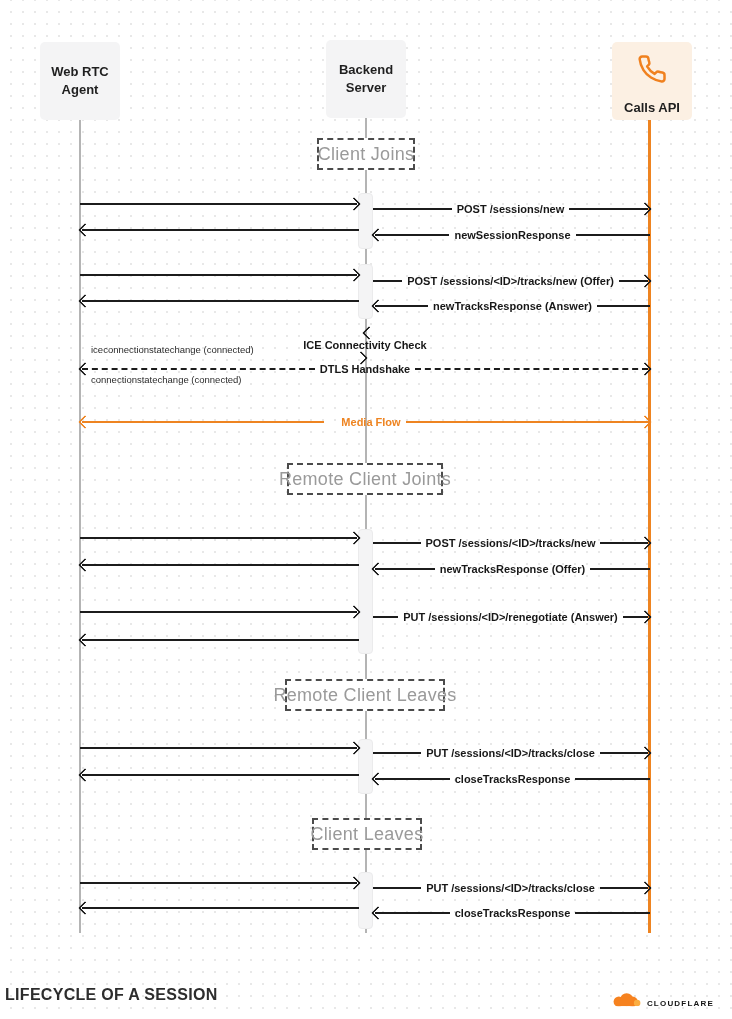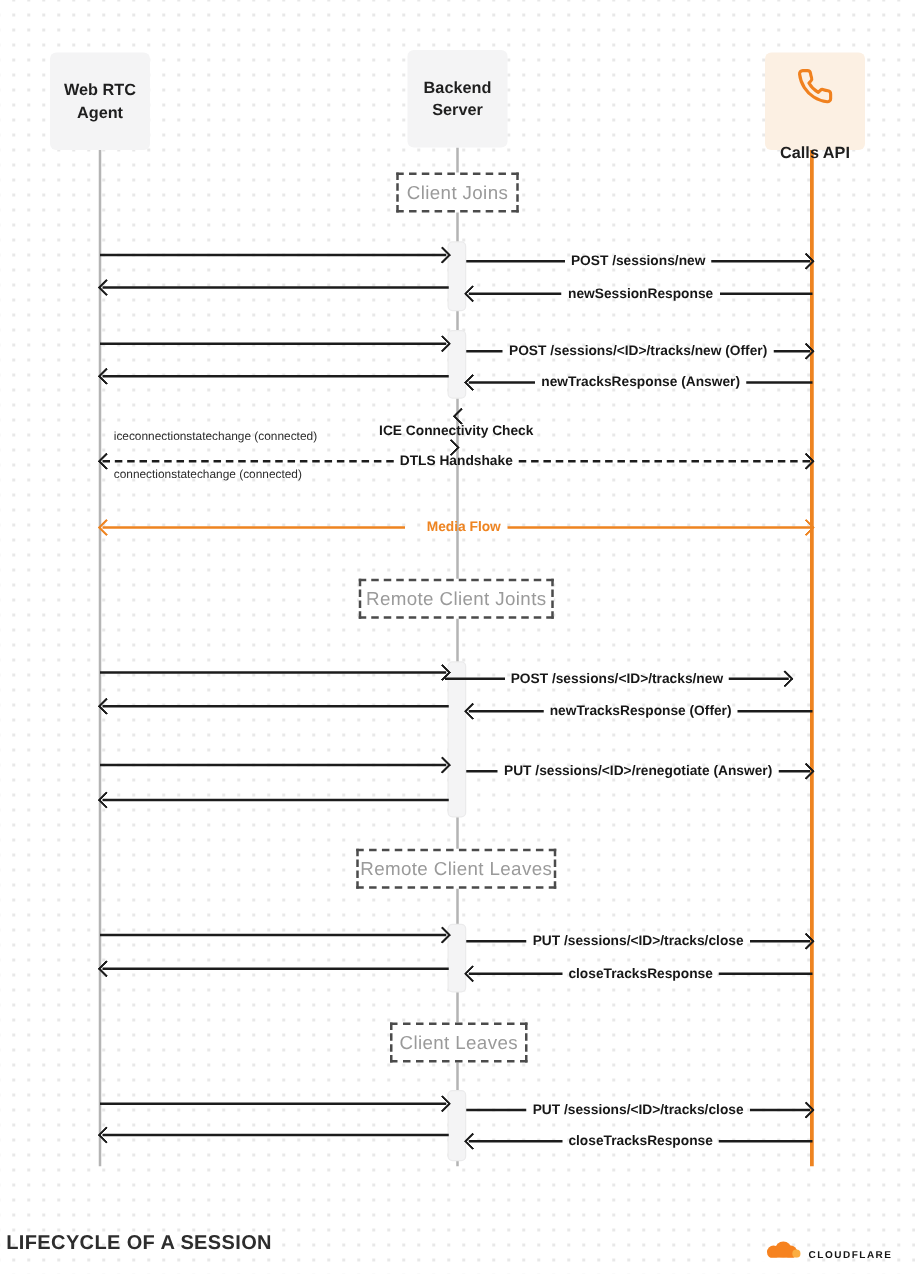--- a/index.html
+++ b/index.html
@@ -13,41 +13,41 @@
   
   .lifeline{position:absolute;width:2px;background:#b4b4b4;}
   .lifeline.orange{background:#ee8421;width:2.5px;}
   
   .actor{
     position:absolute;width:80px;height:78px;background:#f4f4f5;border-radius:5px;
     display:flex;align-items:center;justify-content:center;text-align:center;
     font-weight:bold;font-size:13px;line-height:1.35;color:#1f1f1f;
   }
   .actor.calls{background:#fcf0e3;flex-direction:column;justify-content:flex-start;padding-top:12px;box-sizing:border-box;}
-  .actor.calls .actor-label{margin-top:24px;}
+  .actor.calls .actor-label{margin-top:10px;}
   
   .bar{position:absolute;left:358px;width:15px;background:#f4f4f5;border:1px solid #ebebec;border-radius:4px;box-sizing:border-box;}
   
   .msg{position:absolute;height:20px;display:flex;align-items:center;}
   .msg .ln{flex:1;height:0;border-top:2.5px solid #1c1c1c;}
   .msg.dashed .ln{border-top-style:dashed;}
   .msg .lbl{flex:none;font-weight:bold;font-size:11px;line-height:1;color:#171717;padding:0 5px;white-space:nowrap;}
   .ch{flex:none;width:10px;height:10px;box-sizing:border-box;border:0 solid #1c1c1c;border-radius:1px;}
   .ch.r{border-top-width:2.5px;border-right-width:2.5px;transform:rotate(45deg);margin-left:-8px;}
   .ch.l{border-top-width:2.5px;border-left-width:2.5px;transform:rotate(-45deg);margin-right:-8px;}
   .msg.orange .ln{border-color:#ee8421;}
   .msg.orange .lbl{color:#ee8421;margin-left:12px;}
   .msg.orange .ch{border-color:#ee8421;}
   
   .note{position:absolute;font-size:9.5px;color:#2b2b2b;white-space:nowrap;}
   
   .section{
     position:absolute;box-sizing:border-box;border:2px dashed #4b4b4b;background:#ffffff;
     display:flex;align-items:center;justify-content:center;
-    font-size:15px;color:#9a9a9a;letter-spacing:.3px;white-space:nowrap;
+    font-size:18px;color:#9a9a9a;letter-spacing:.3px;white-space:nowrap;
   }
   
   .title{position:absolute;left:5px;top:986px;font-size:16px;font-weight:bold;color:#2d2d2d;letter-spacing:.3px;}
   .logo{position:absolute;right:18px;top:992px;display:flex;align-items:center;gap:4px;}
   .logo .word{font-size:8px;font-weight:bold;letter-spacing:1.2px;color:#151515;}
 </style>
 </head>
 <body>
 
 <div id="page">
@@ -155,21 +155,21 @@
       <i class="ln"></i>
       <span class="lbl">Media Flow</span>
       <i class="ln"></i>
       <i class="ch r"></i>
   </div>
 
   <div class="msg" style="left:80px;top:528px;width:279px;">
     <i class="ln"></i>
       <i class="ch r"></i>
   </div>
-  <div class="msg" style="left:356px;top:533px;width:277px;">
+  <div class="msg" style="left:373px;top:533px;width:277px;">
     <i class="ln"></i>
       <span class="lbl">POST /sessions/&lt;ID&gt;/tracks/new</span>
       <i class="ln"></i>
       <i class="ch r"></i>
   </div>
   <div class="msg" style="left:80px;top:555px;width:279px;">
     <i class="ch l"></i>
       <i class="ln"></i>
   </div>
   <div class="msg" style="left:373px;top:559px;width:277px;">

